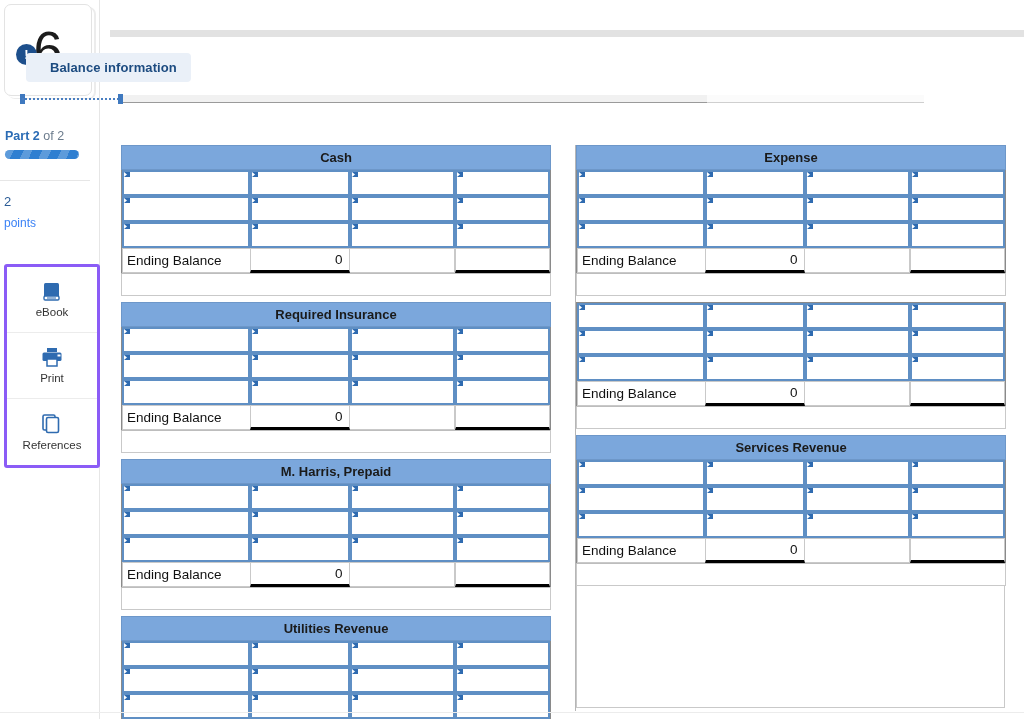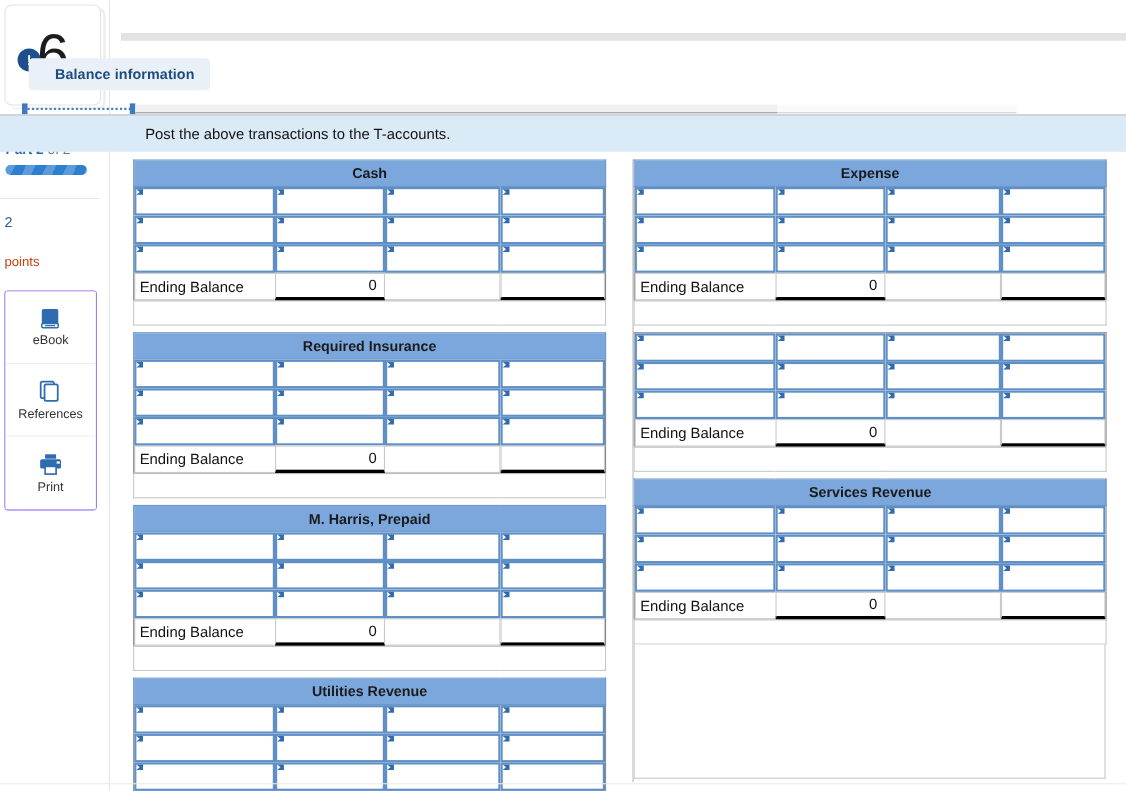--- a/index.html
+++ b/index.html
@@ -36,23 +36,23 @@
   }
   .progress-track::after{
     content:""; position:absolute; inset:0;
     background: repeating-linear-gradient(115deg,
       rgba(255,255,255,.22) 0 8px, rgba(255,255,255,0) 8px 17px);
   }
 
   .side-sep { position:absolute; left:0; top:180px; width:90px; height:1px; background:#e6e6e6; }
 
   .points-num { position:absolute; left:4px; top:194px; font-size:13px; color:#2b5c96; }
-  .points-lbl { position:absolute; left:4px; top:216px; font-size:12px; color:#c2410c;margin-top:15px; }
-
-  .tool-stack { position:absolute; left:4px; top:264px; width:84px; border:1px solid #8b5cf6; border-radius:3px; }
+  .points-lbl { position:absolute; left:4px; top:216px; font-size:12px; color:#3b82f6; }
+
+  .tool-stack { position:absolute; left:4px; top:264px; width:96px; border:3px solid #8b5cf6; border-radius:3px; }
   .tool {
     height:66px; border-bottom:1px solid #ececec;
     display:flex; flex-direction:column; align-items:center; justify-content:center; gap:4px;
     cursor:pointer; background:#fff;
   }
   .tool:last-child { border-bottom:none; }
   .tool .lbl { font-size:11.5px; color:#333; }
   .tool svg { display:block; }
 
   
@@ -184,66 +184,63 @@
         <span>
           <svg width="22" height="20" viewBox="0 0 22 20">
             <rect x="3" y="1" width="15" height="14" rx="1.5" fill="#2f6bb0"></rect>
             <rect x="3" y="14" width="15" height="4" rx="1.2" fill="#fff" stroke="#2f6bb0" stroke-width="1.4"></rect>
             <line x1="6" y1="16" x2="15" y2="16" stroke="#2f6bb0" stroke-width="1"></line>
           </svg>
         </span>
         <span class="lbl">eBook</span>
       </div>
 
-
-      <div class="tool">
-        <span>
-          <svg width="22" height="22" viewBox="0 0 22 22">
-            <rect x="2" y="2" width="12" height="15" rx="1.5" fill="#fff" stroke="#2f6bb0" stroke-width="1.6"></rect>
-            <rect x="5.5" y="4.5" width="12" height="15" rx="1.5" fill="#fff" stroke="#2f6bb0" stroke-width="1.6"></rect>
-          </svg>
-        </span>
-        <span class="lbl">References</span>
-      </div>
 
       <div class="tool">
         <span>
           <svg width="24" height="21" viewBox="0 0 24 21">
             <rect x="7" y="1" width="10" height="4" fill="#2f6bb0"></rect>
             <rect x="2.5" y="5.5" width="19" height="8.5" rx="1.5" fill="#2f6bb0"></rect>
             <rect x="17.5" y="7.5" width="3" height="2" fill="#fff"></rect>
             <rect x="7" y="12" width="10" height="7" fill="#fff" stroke="#2f6bb0" stroke-width="1.5"></rect>
           </svg>
         </span>
         <span class="lbl">Print</span>
       </div>
 
+      <div class="tool">
+        <span>
+          <svg width="22" height="22" viewBox="0 0 22 22">
+            <rect x="2" y="2" width="12" height="15" rx="1.5" fill="#fff" stroke="#2f6bb0" stroke-width="1.6"></rect>
+            <rect x="5.5" y="4.5" width="12" height="15" rx="1.5" fill="#fff" stroke="#2f6bb0" stroke-width="1.6"></rect>
+          </svg>
+        </span>
+        <span class="lbl">References</span>
+      </div>
+
     </div>
   </div>
 
   <div id="main">
     <div class="top-strip"></div>
   </div>
 
   <div class="bang">!</div>
   <div class="req-badge">
     <span class="txt">Balance information</span>
   </div>
 
   <div class="handle-row">
     <div class="grip g1"></div>
     <div class="dotted-rule"></div>
     <div class="grip g2"></div>
     <div class="sb-track"></div>
     <div class="sb-rest"></div>
   </div>
 
-  <div class="instr-band">
-    <div class="t">Post the above transactions to the T-accounts.</div>
-  </div>
 
   <div id="grid">
     <div class="vdiv"></div>
     <div class="col left" id="col-left">
         <div class="block">
           <table class="taccount">
             <colgroup>
               <col class="c1">
               <col class="c2">
               <col class="c3">

